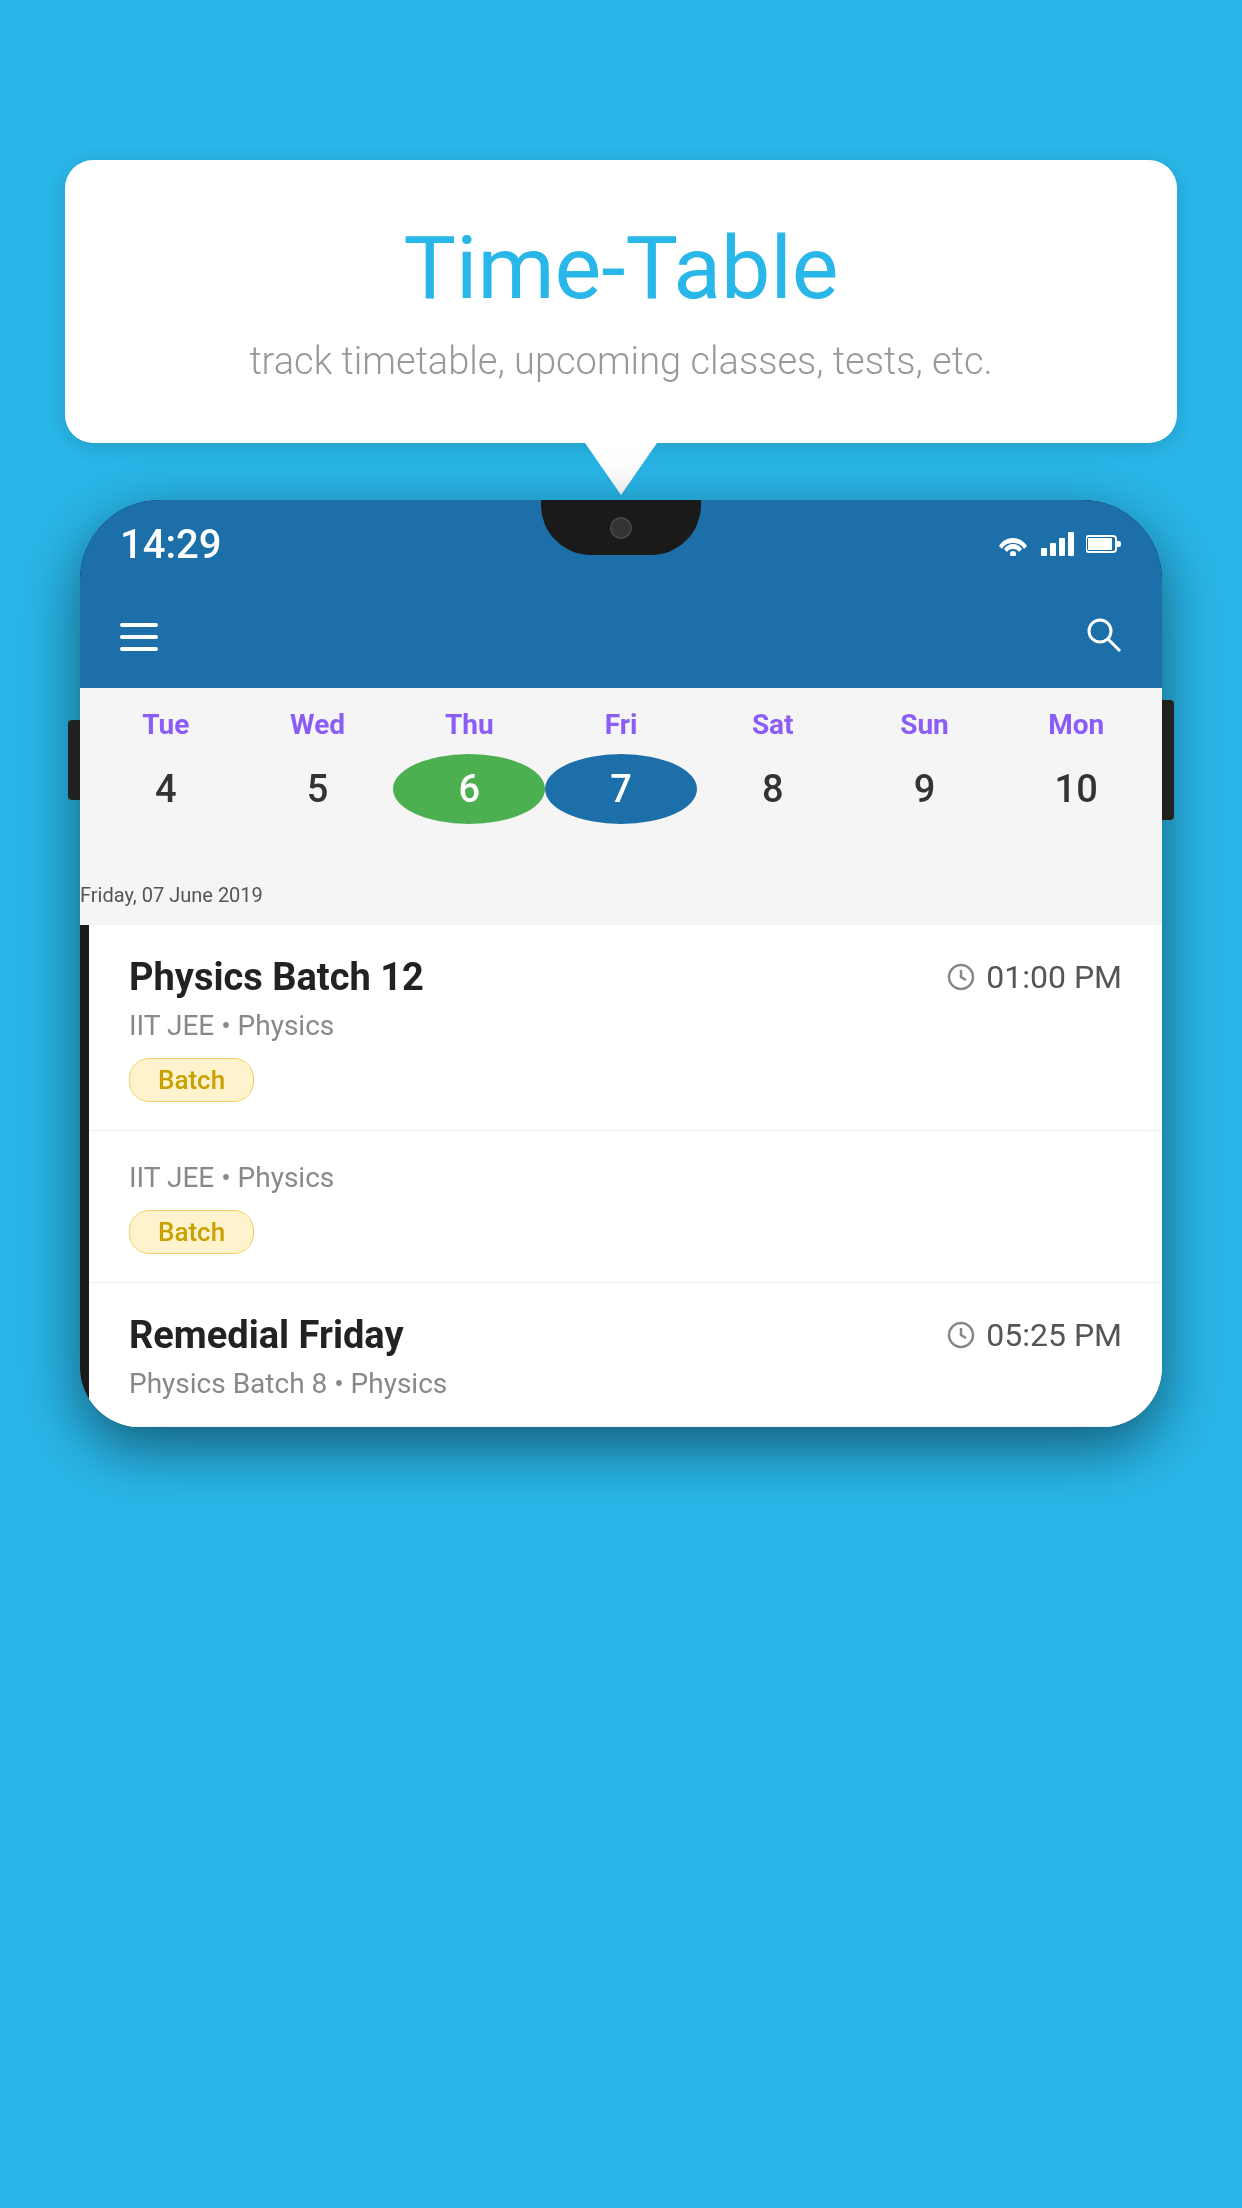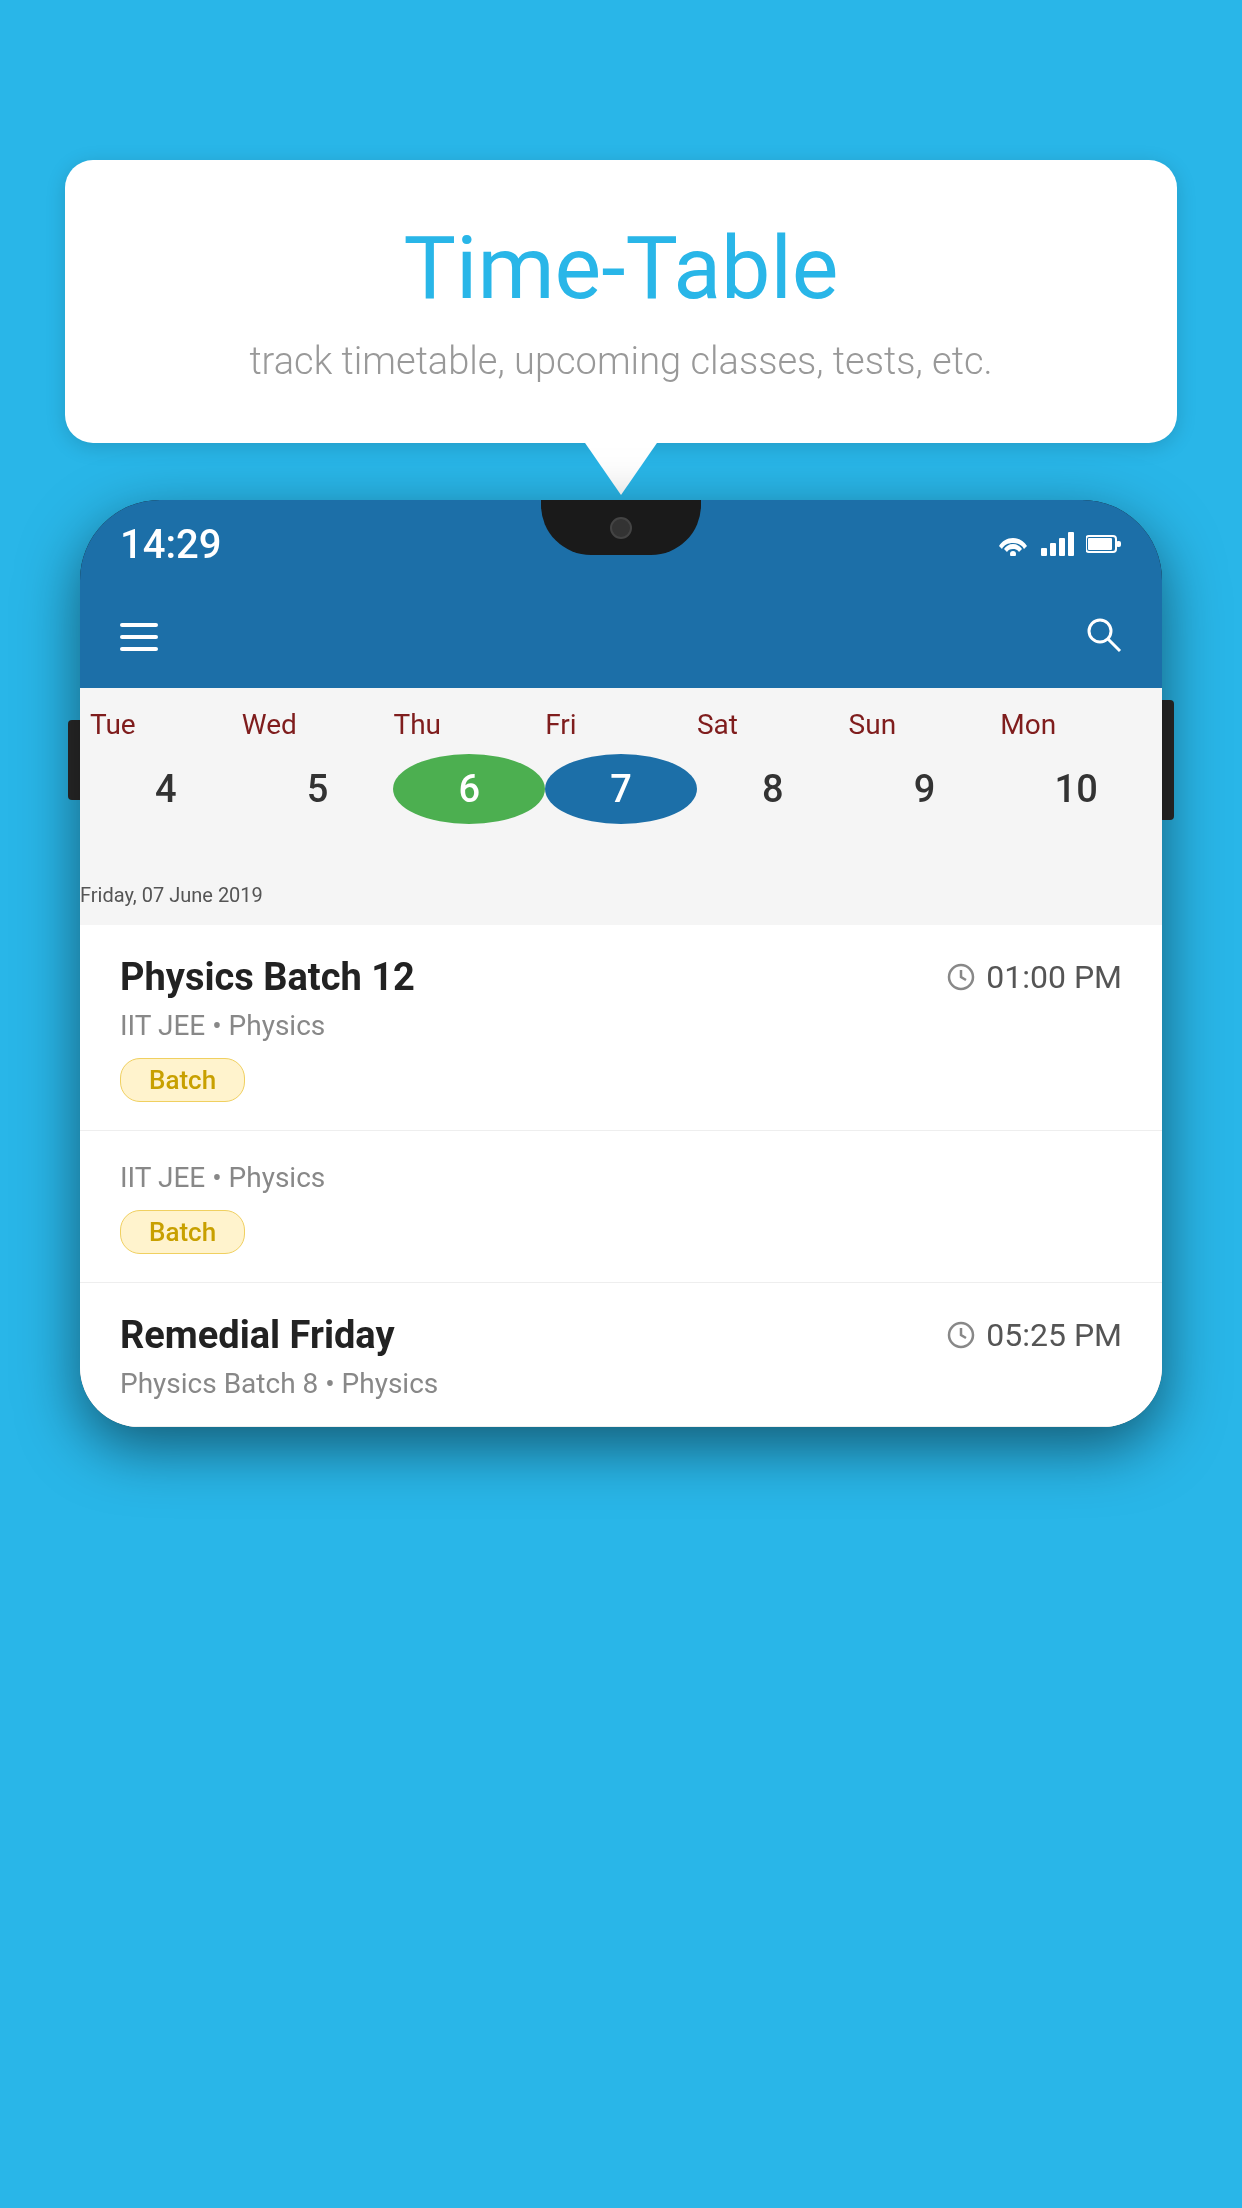--- a/index.html
+++ b/index.html
@@ -165,23 +165,24 @@
     }
 
     .day-headers {
       display: flex;
       background: #f5f5f5;
       padding: 20px 10px 5px;
     }
 
     .day-header {
       flex: 1;
+      text-align: center;
       font-size: 28px;
-      color: #7f1d1d;
-      font-weight: 400;
+      color: #8b5cf6;
+      font-weight: 700;
     }
 
     .date-row {
       display: flex;
       background: #f5f5f5;
       padding: 8px 10px 15px;
       align-items: center;
     }
 
     .date-cell {
@@ -219,20 +220,21 @@
       font-size: 20px;
       color: #555;
       padding: 8px 0 18px;
       background: #f5f5f5;
       margin-top: 36px;
     }
 
     
     .schedule-list {
       background: white;
+      margin-left: 9px;
     }
 
     .schedule-item {
       padding: 30px 40px 28px;
       border-bottom: 1px solid #eee;
       background: white;
     }
 
     .schedule-item-header {
       display: flex;

